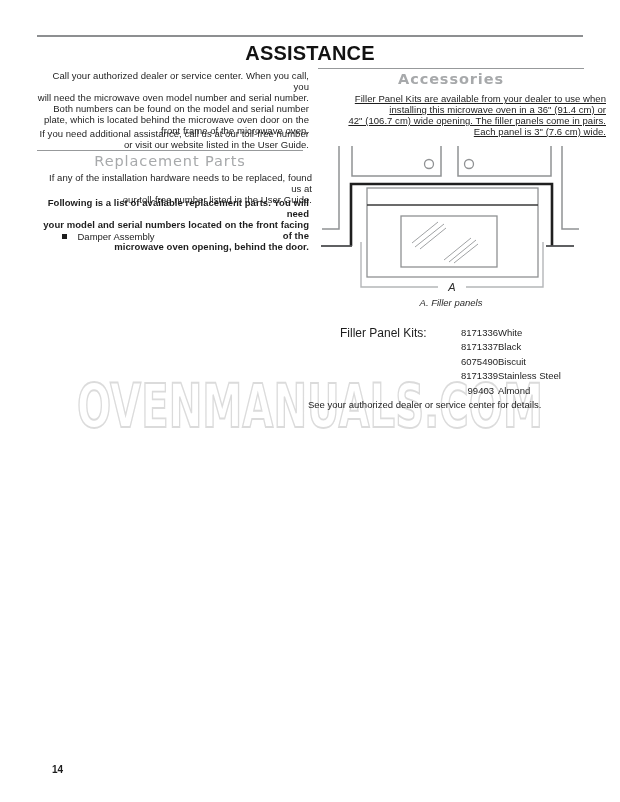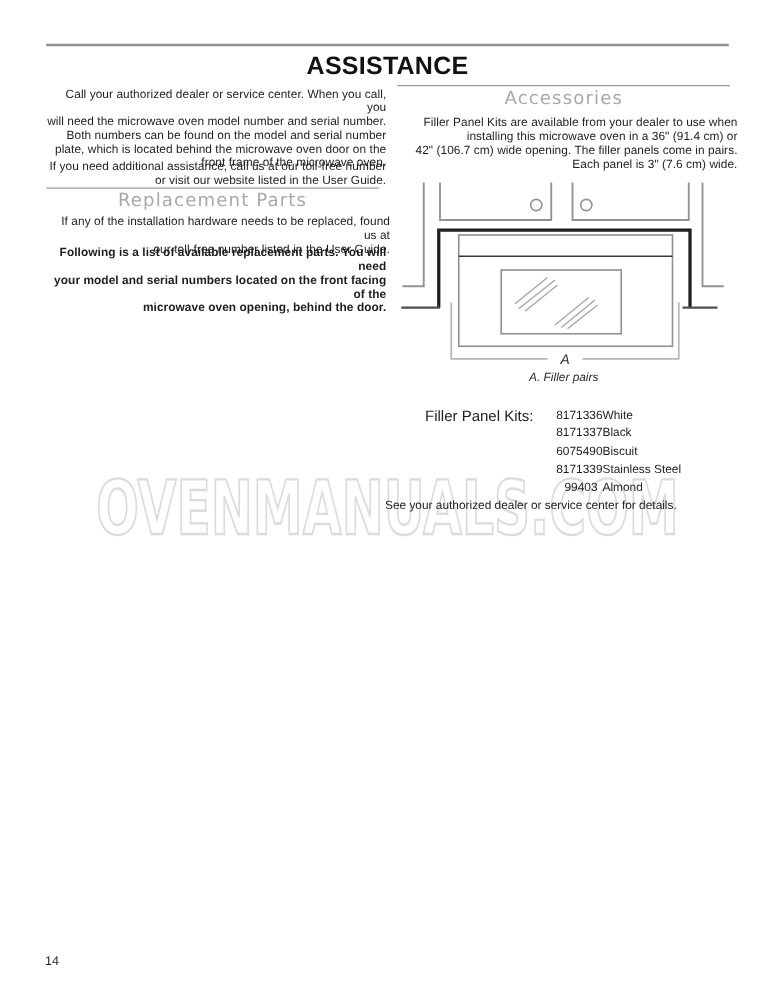--- a/index.html
+++ b/index.html
@@ -44,35 +44,35 @@
   #rp-bullets { left: 62px; top: 231px; width: 242px; }
   .bullet-item { display: flex; margin-bottom: 2.5px; }
   .bullet-square {
     flex: 0 0 auto;
     width: 4.5px; height: 4.5px;
     background: #1d1d1d;
     margin-top: 3px; margin-right: 11px;
   }
   .bullet-text { font-size: 9.5px; line-height: 11px; white-space: pre-line; }
   #acc-rule { left: 318px; top: 68px; width: 266px; height: 1px; }
-  #acc-heading { left: 318px; top: 71px; width: 266px; }
-  #acc-p1 { left: 318px; top: 93px; width: 272px; }
+  #acc-heading { left: 318px; top: 71px; width: 266px; font-weight: bold; }
+  #acc-p1 { left: 334px; top: 93px; width: 272px; text-decoration: underline; }
   #diagram-svg { left: 316px; top: 143px; }
   #diagram-caption {
     left: 318px; top: 297px; width: 266px;
     text-align: center;
     font-style: italic; font-size: 9.5px; color: #2a2a2a;
   }
   #kits-label { left: 340px; top: 326px; font-size: 12px; }
   #kits-list { left: 445px; top: 326px; font-size: 9.5px; }
   .kit-row { line-height: 14.4px; white-space: nowrap; }
-  .kit-num { display: inline-block; width: 33px; text-align: right; margin-right: 4px; }
+  .kit-num { display: inline-block; width: 33px; text-align: right; margin-right: 4px; margin-left: 16px; }
   #kits-note { left: 308px; top: 399px; width: 272px; font-size: 9.5px; }
   #watermark-svg { left: 0; top: 370px; pointer-events: none; }
-  #page-number { left: 36px; top: 764px; font-size: 10px; font-weight: 400; color: #1d1d1d; }
+  #page-number { left: 52px; top: 764px; font-size: 10px; font-weight: 700; color: #1d1d1d; }
 </style>
 </head>
 <body>
 
 <svg id="watermark-svg" class="abs" width="620" height="70" viewBox="0 0 620 70" aria-hidden="true">
   <text x="310" y="57" text-anchor="middle" font-family="DejaVu Sans, sans-serif" font-weight="bold" font-size="60" textLength="466" lengthAdjust="spacingAndGlyphs" fill="none" stroke="#d8d8d8" stroke-width="1.9" opacity="0.9">OVENMANUALS.COM</text>
 </svg>
 
 <div id="top-rule" class="abs rule"></div>
 <div id="page-title" class="abs">ASSISTANCE</div>
@@ -87,20 +87,24 @@
 
 <div id="rp-rule" class="abs rule"></div>
 <div id="rp-heading" class="abs sec-heading">Replacement Parts</div>
 <div id="rp-p1" class="abs para">If any of the installation hardware needs to be replaced, found us at
 our toll-free number listed in the User Guide.</div>
 <div id="rp-p2" class="abs para">Following is a list of available replacement parts. You will need
 your model and serial numbers located on the front facing of the
 microwave oven opening, behind the door.</div>
 
 <div id="rp-bullets" class="abs">
+  <div class="bullet-item">
+    <span class="bullet-square"></span>
+    <span class="bullet-text">Damper Assembly</span>
+  </div>
 </div>
 
 <div id="acc-rule" class="abs rule"></div>
 <div id="acc-heading" class="abs sec-heading">Accessories</div>
 <div id="acc-p1" class="abs para">Filler Panel Kits are available from your dealer to use when
 installing this microwave oven in a 36" (91.4 cm) or
 42" (106.7 cm) wide opening. The filler panels come in pairs.
 Each panel is 3" (7.6 cm) wide.</div>
 
 <svg id="diagram-svg" class="abs" width="270" height="152" viewBox="0 0 270 152">
@@ -129,21 +133,21 @@
     <line x1="128" y1="117" x2="155" y2="95"></line>
     <line x1="133" y1="119" x2="160" y2="97"></line>
     <line x1="138" y1="120" x2="162" y2="101"></line>
   </g>
 
   <polyline points="45,99 45,144 122,144" fill="none" stroke="#b4b6b8" stroke-width="1.4"></polyline>
   <polyline points="150,144 227,144 227,99" fill="none" stroke="#b4b6b8" stroke-width="1.4"></polyline>
   <text x="136" y="148" text-anchor="middle" font-family="Liberation Sans, sans-serif" font-size="11" font-style="italic" fill="#2e2e2e">A</text>
 </svg>
 
-<div id="diagram-caption" class="abs">A. Filler pairs</div>
+<div id="diagram-caption" class="abs">A. Filler panels</div>
 
 <div id="kits-label" class="abs">Filler Panel Kits:</div>
 <div id="kits-list" class="abs">
   <div class="kit-row"><span class="kit-num">8171336</span><span>White</span></div>
   <div class="kit-row"><span class="kit-num">8171337</span><span>Black</span></div>
   <div class="kit-row"><span class="kit-num">6075490</span><span>Biscuit</span></div>
   <div class="kit-row"><span class="kit-num">8171339</span><span>Stainless Steel</span></div>
   <div class="kit-row"><span class="kit-num">99403</span><span>Almond</span></div>
 </div>
 

